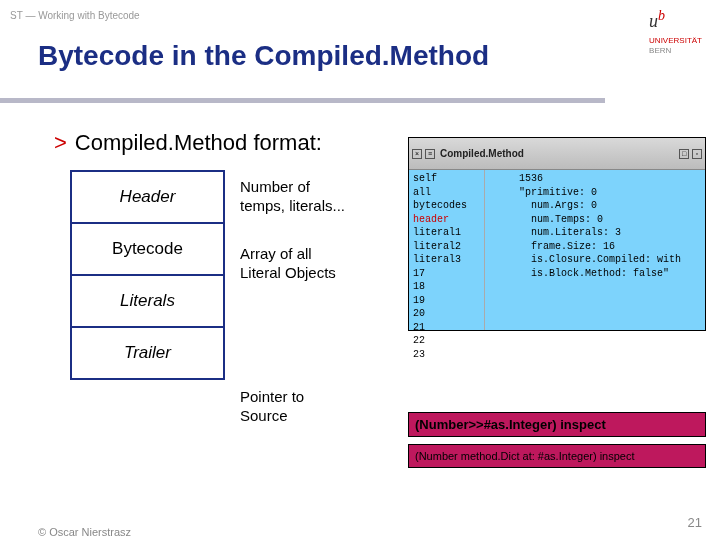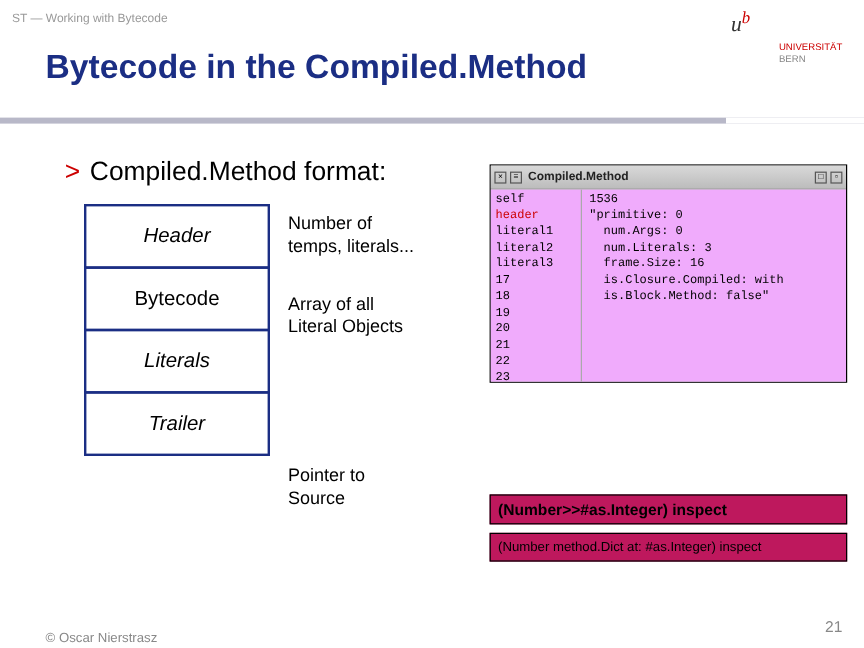--- a/index.html
+++ b/index.html
@@ -25,21 +25,21 @@
   }
   .uni-logo {
     position: absolute;
     top: 8px;
     right: 18px;
     text-align: left;
   }
   .logo-ub { font-family: serif; font-style: italic; font-size: 18px; }
   .logo-u { color: #333; }
   .logo-b { color: #c00; vertical-align: super; font-size: 14px; }
-  .uni-text { font-size: 8px; color: #888; line-height: 1.2; margin-top: 4px; margin-left: 40px; }
+  .uni-text { font-size: 8px; color: #888; line-height: 1.2; margin-top: 4px; }
   .uni-red { color: #c00; }
   .slide-title {
     position: absolute;
     top: 40px;
     left: 38px;
     font-size: 28px;
     font-weight: bold;
     color: #1b2e84;
   }
   .divider {
@@ -97,55 +97,56 @@
     top: 137px;
     left: 408px;
     width: 298px;
     border: 1px solid #000;
     font-family: "Courier New", monospace;
     font-size: 10px;
   }
   .insp-titlebar {
     background: linear-gradient(#d9d9d9, #bcbcbc);
     border-bottom: 1px solid #888;
-    height: 20px;
+    height: 32px;
     display: flex;
     align-items: center;
     padding: 0 3px;
     font-family: Arial, sans-serif;
     font-size: 10px;
   }
   .tb-left, .tb-right { display: flex; gap: 3px; align-items: center; }
   .tb-icon {
     width: 10px; height: 10px;
     border: 1px solid #555;
     display: inline-flex;
     align-items: center;
     justify-content: center;
     font-size: 7px;
     line-height: 1;
   }
   .tb-title { font-weight: bold; margin-left: 5px; flex: 1; color: #222; }
   .insp-body {
     display: flex;
-    background: #f0abfc;
+    background: #7dd3fc;
     height: 160px;
     justify-content: center;
   }
   .insp-left {
     width: 76px;
     border-right: 1px solid #aaa;
     padding: 2px 4px;
     line-height: 1.35;
   }
   .insp-left .sel { color: #c00; }
   .insp-right {
     flex: 1;
     padding: 2px 6px;
     line-height: 1.35;
+    margin-left: 28px;
   }
   .insp-right .indent { padding-left: 12px; }
   .code-line {
     position: absolute;
     left: 408px;
     width: 298px;
     border: 1px solid #000;
     font-size: 13px;
     font-weight: bold;
     padding: 4px 6px;
@@ -205,36 +206,38 @@
     </div>
     <span class="tb-title">Compiled.Method</span>
     <div class="tb-right">
       <span class="tb-icon">□</span>
       <span class="tb-icon">▫</span>
     </div>
   </div>
   <div class="insp-body">
     <div class="insp-left">
       <div>self</div>
+      <div>all bytecodes</div>
       <div class="sel">header</div>
       <div>literal1</div>
       <div>literal2</div>
       <div>literal3</div>
       <div>17</div>
       <div>18</div>
       <div>19</div>
       <div>20</div>
       <div>21</div>
       <div>22</div>
       <div>23</div>
     </div>
     <div class="insp-right">
       <div>1536</div>
       <div>"primitive: 0</div>
       <div class="indent">num.Args: 0</div>
+      <div class="indent">num.Temps: 0</div>
       <div class="indent">num.Literals: 3</div>
       <div class="indent">frame.Size: 16</div>
       <div class="indent">is.Closure.Compiled: with</div>
       <div class="indent">is.Block.Method: false"</div>
     </div>
   </div>
 </div>
 
 <div class="code-line code1">(Number&gt;&gt;#as.Integer) inspect</div>
 <div class="code-line code2">(Number method.Dict at: #as.Integer) inspect</div>

